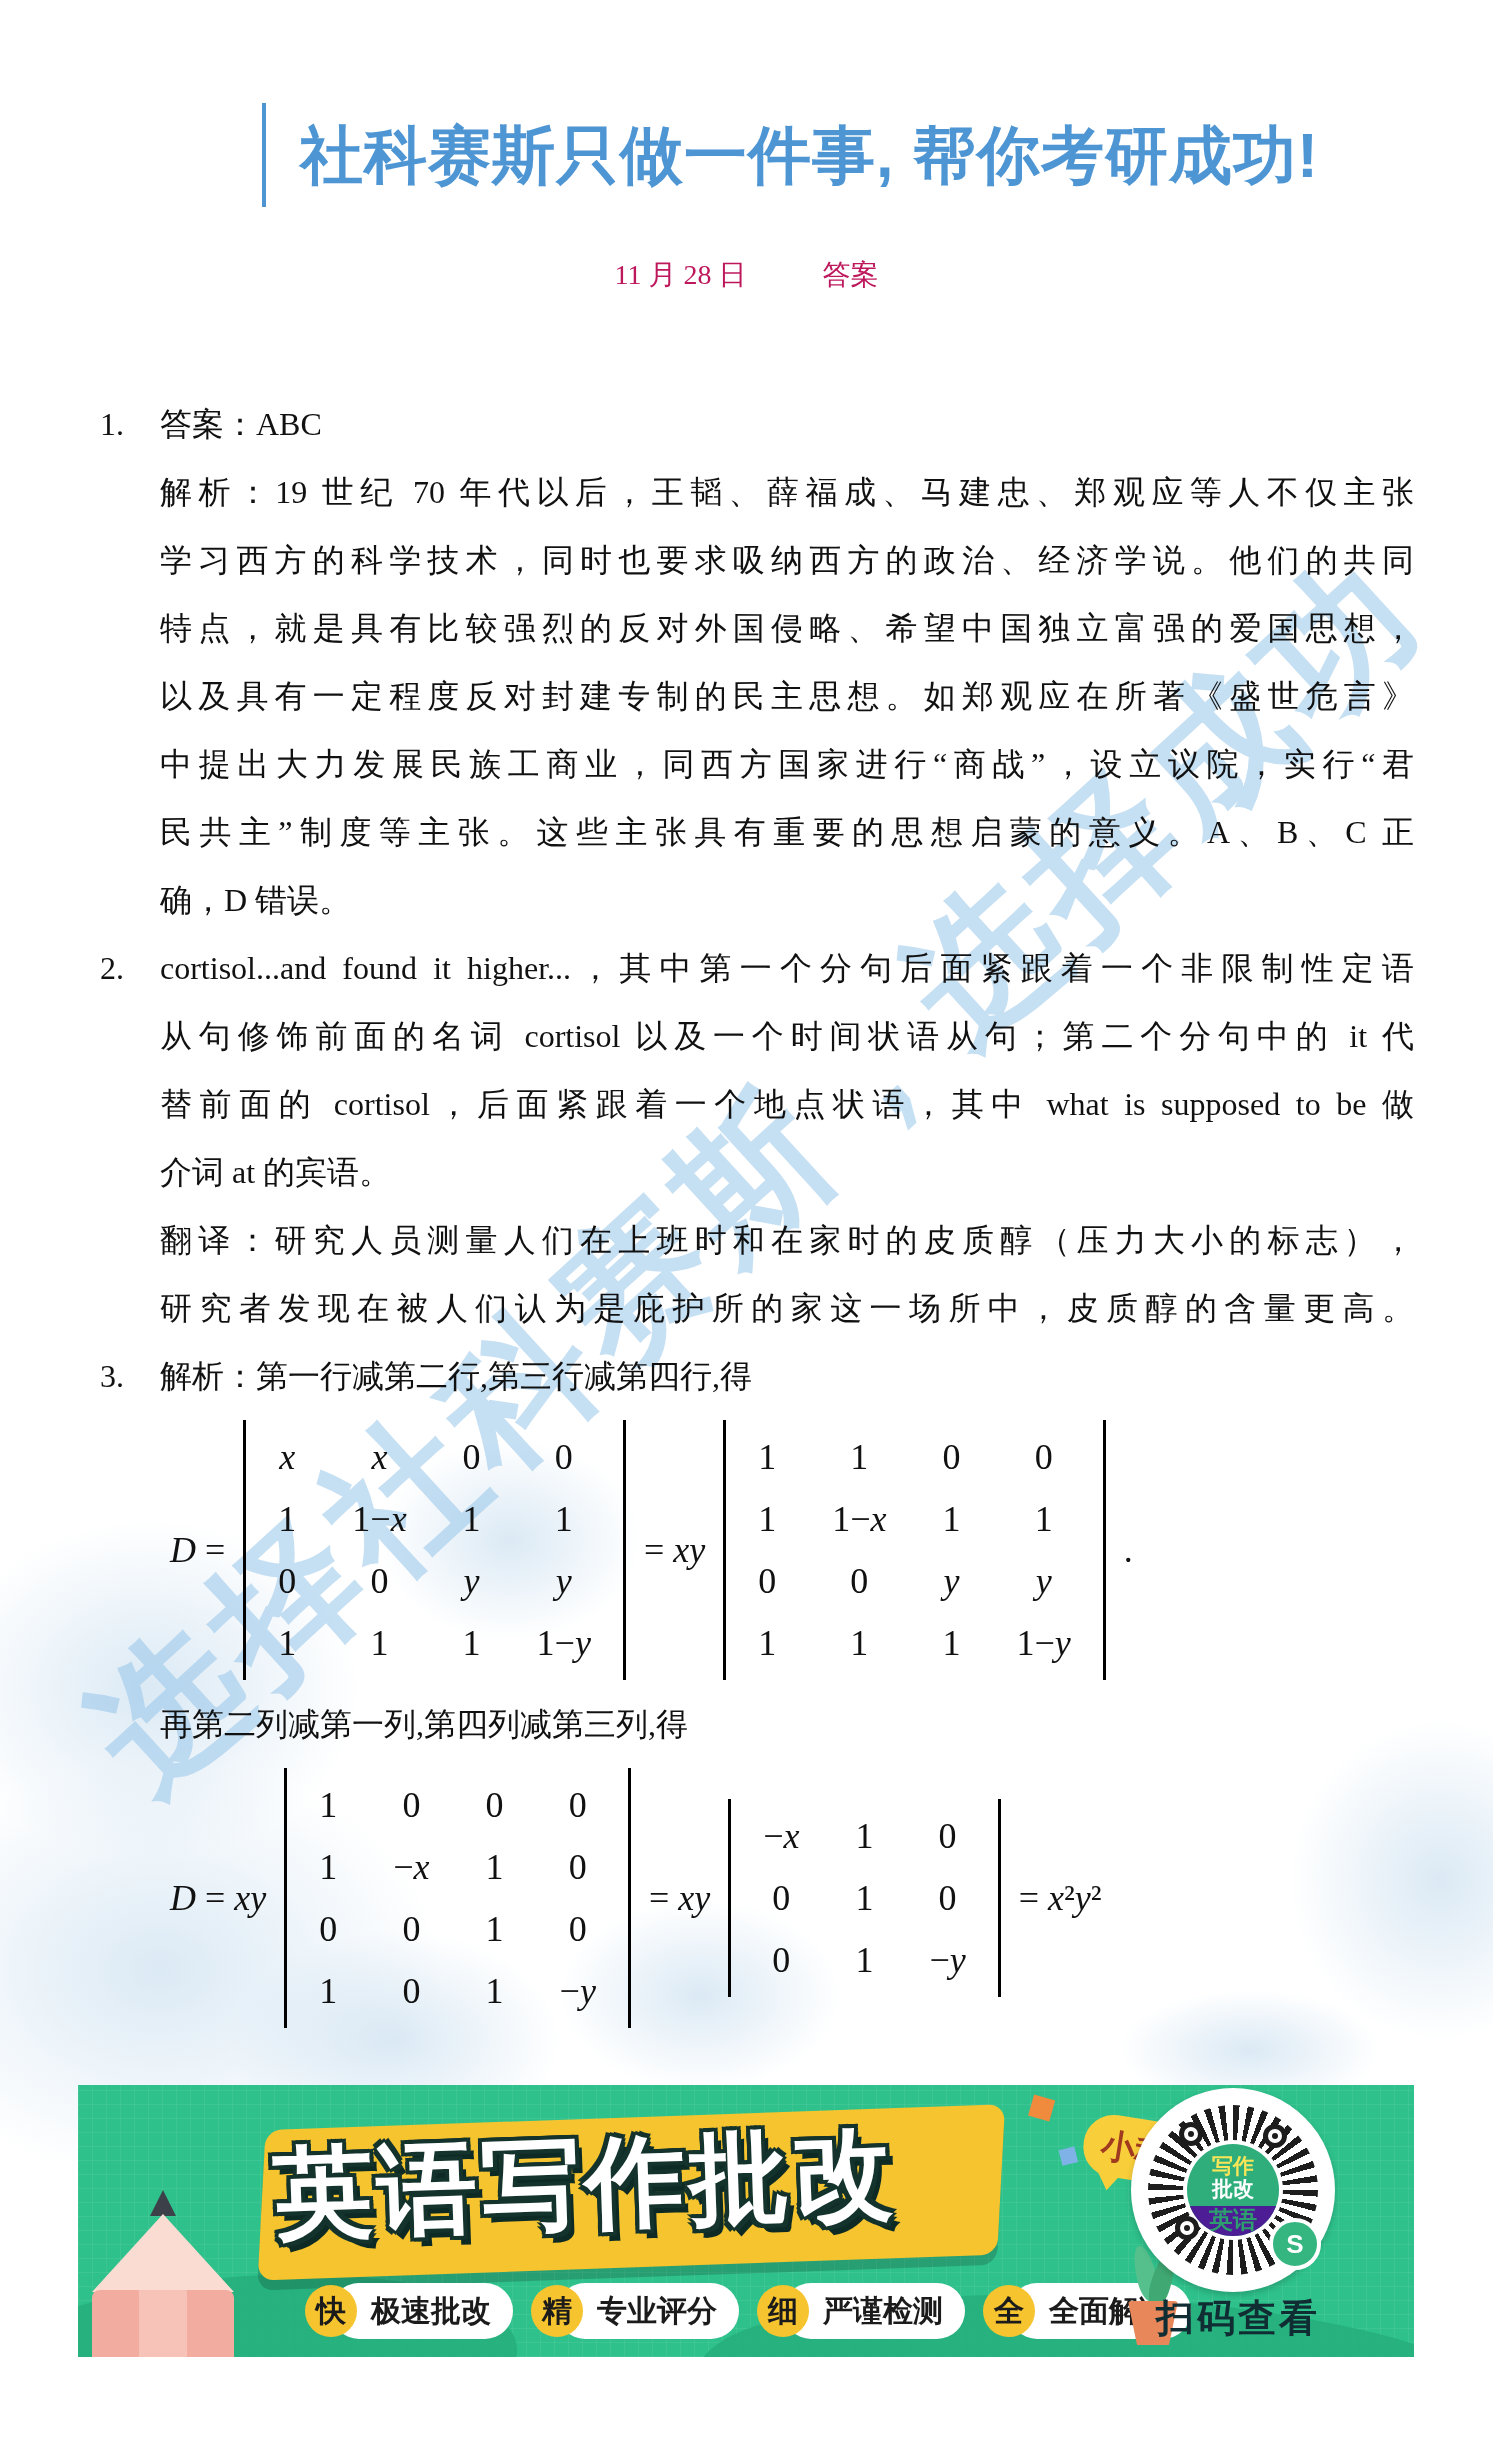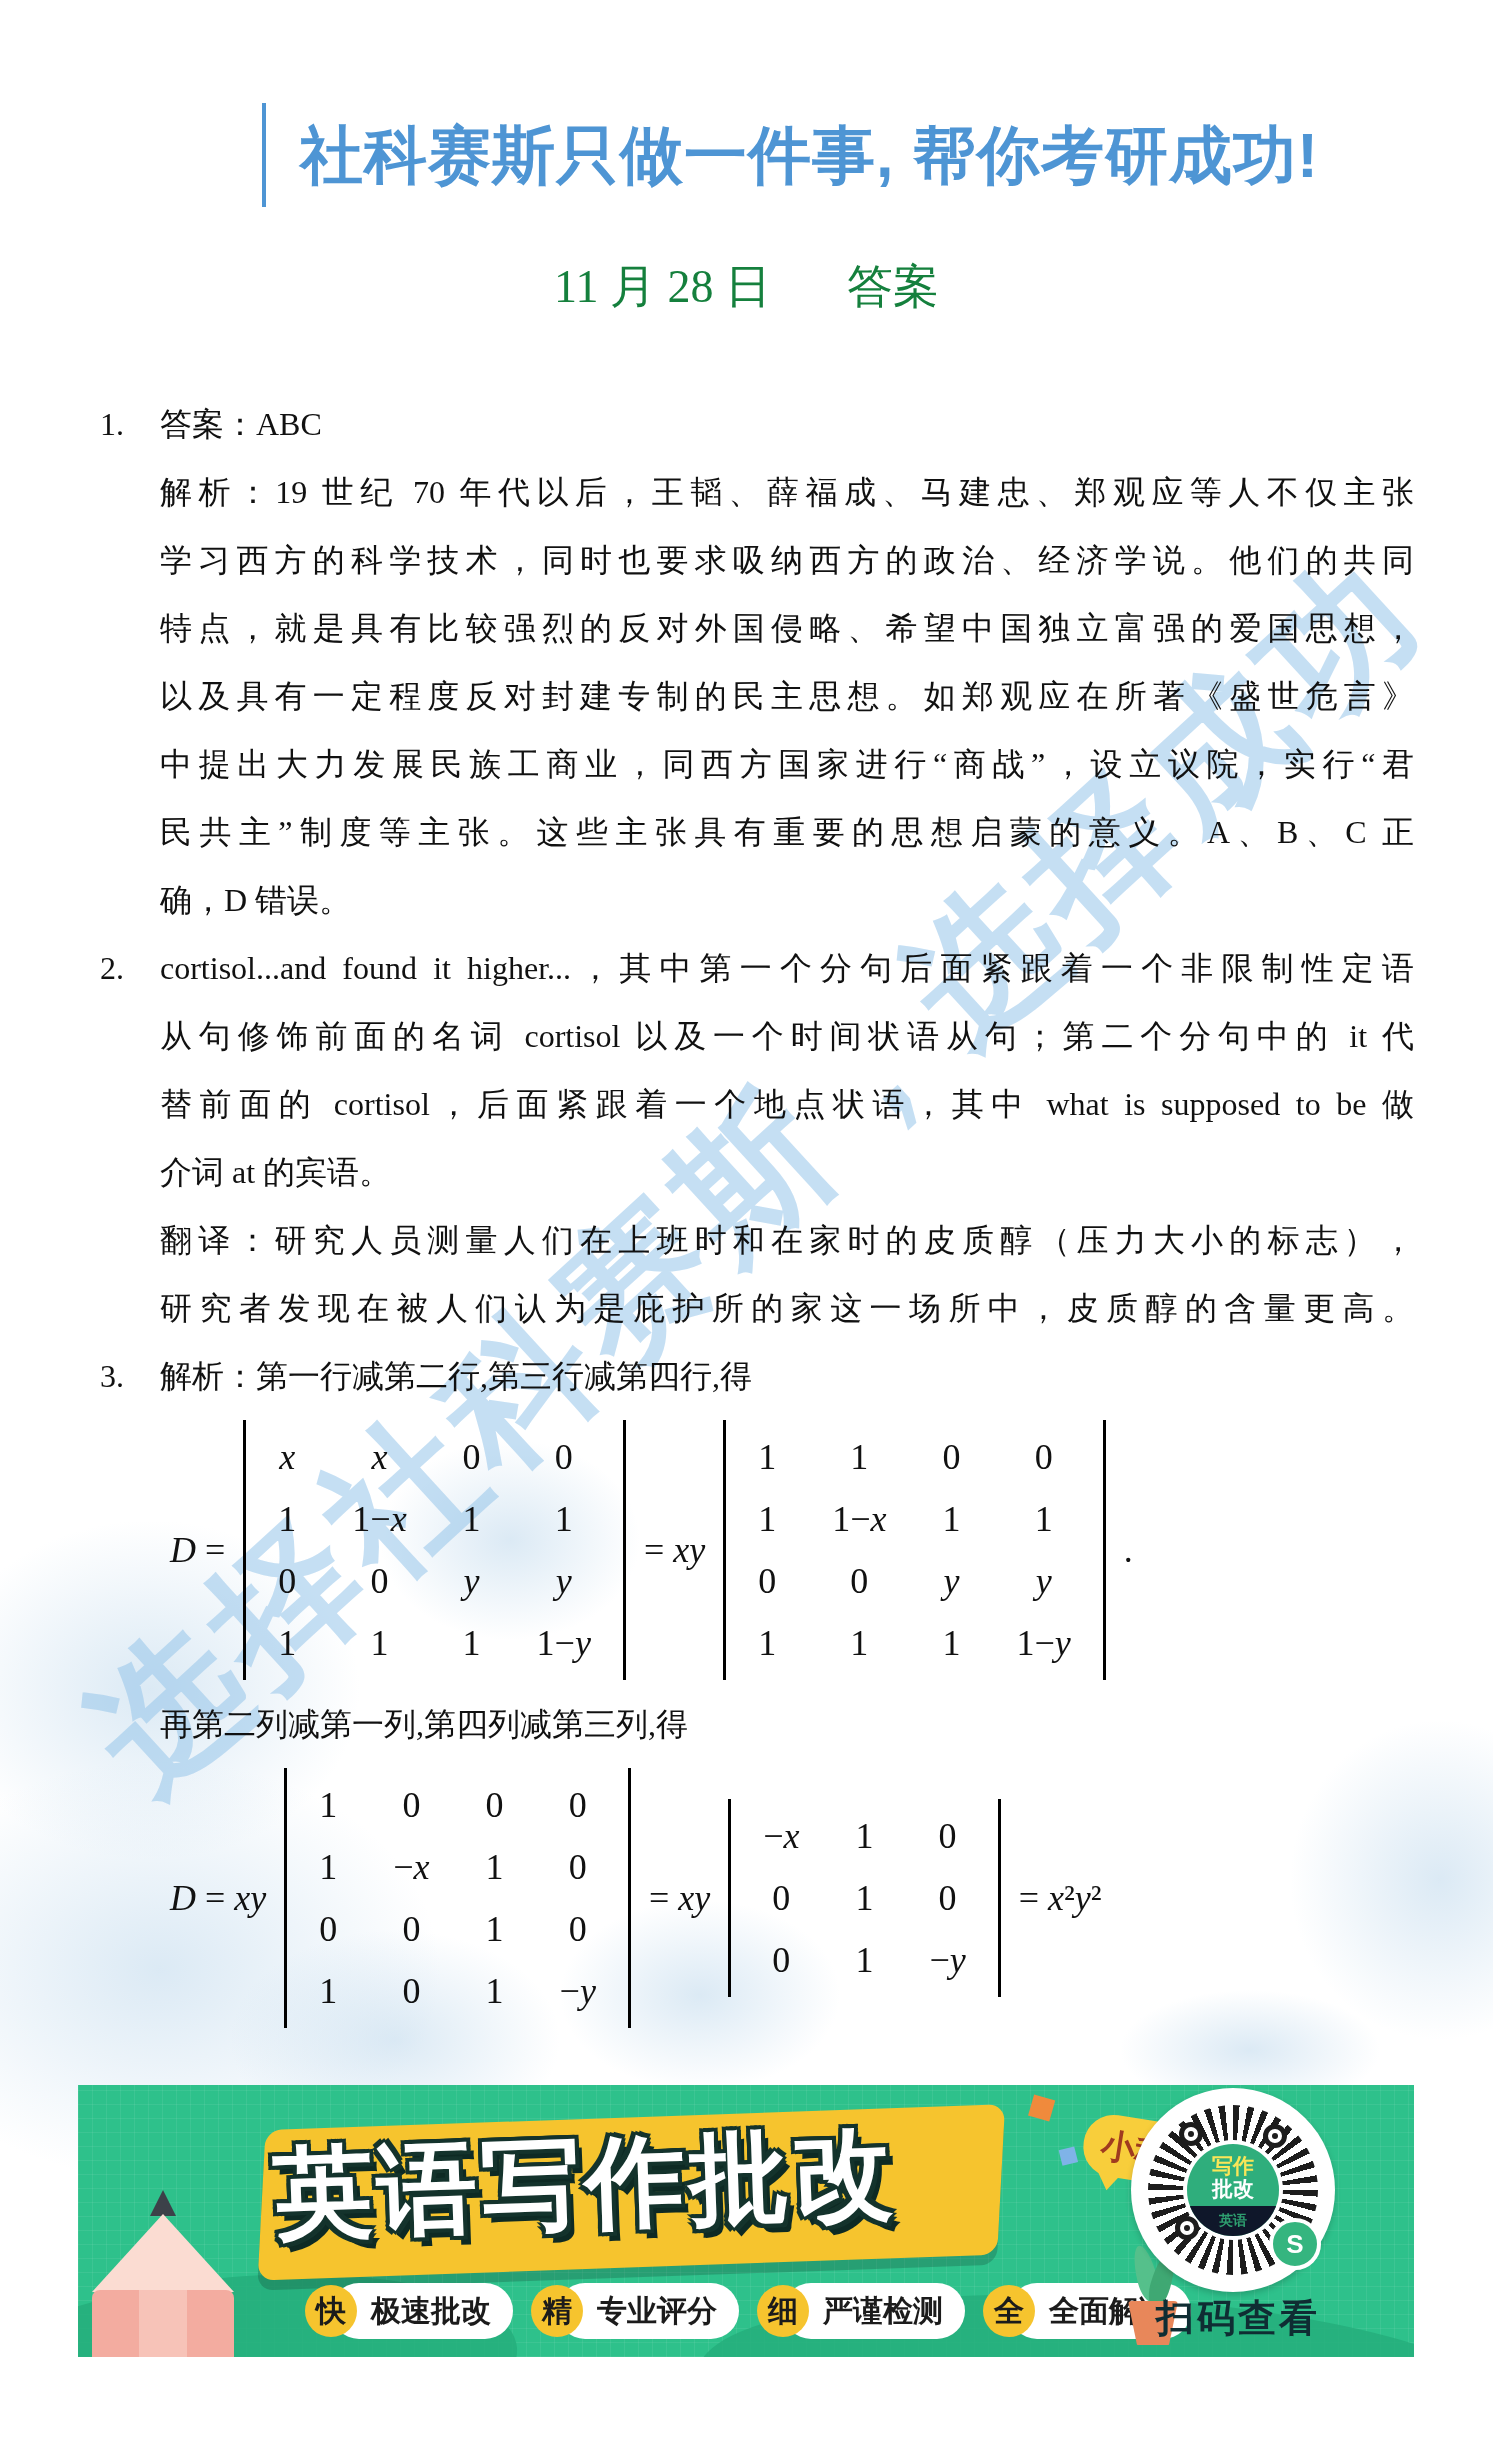--- a/index.html
+++ b/index.html
@@ -23,21 +23,21 @@
   .logo-en{font-family:"Liberation Sans", sans-serif;font-weight:bold;font-size:29px;
            color:#4E95D4;letter-spacing:1px;line-height:30px;}
   .logo-cn{font-family:"Liberation Sans", sans-serif;font-weight:bold;font-size:21px;
            color:#4E95D4;letter-spacing:2px;line-height:26px;}
   .hdr-divider{position:absolute;left:167px;top:18px;width:4px;height:104px;background:#4E95D4;}
   .slogan{position:absolute;left:205px;top:28px;font-family:"Liberation Sans", sans-serif;
           font-weight:bold;font-size:63px;color:#4E95D4;letter-spacing:1px;white-space:nowrap;}
 
   
   .title{position:absolute;left:0;top:256px;width:100%;text-align:center;z-index:5;
-         font-size:46px;color:#15803d;}
+         font-size:28px;color:#be185d;}
   .title .gap{display:inline-block;width:76px;}
 
   
   .content{position:absolute;left:98px;top:390px;width:1316px;z-index:4;}
   .item{position:relative;padding-left:62px;font-size:32px;}
   .num{position:absolute;left:2px;top:0;height:68px;line-height:68px;}
   .line{min-height:68px;line-height:68px;text-align:left;}
   .jl{text-align:justify;text-align-last:justify;text-justify:inter-character;}
 
   
@@ -112,22 +112,22 @@
   .qr{position:absolute;left:1053px;top:3px;width:204px;height:204px;}
   .qr-outer{position:absolute;inset:0;border-radius:50%;background:#fff;box-shadow:0 3px 6px rgba(0,0,0,.18);}
   .qr-dashes{position:absolute;left:17px;top:17px;width:170px;height:170px;border-radius:50%;
              background:repeating-conic-gradient(#1d1d1d 0deg 4.5deg, #ffffff 4.5deg 10deg);}
   .qr-cover{position:absolute;left:52px;top:52px;width:100px;height:100px;border-radius:50%;background:#fff;}
   .qr-center{position:absolute;left:56px;top:56px;width:92px;height:92px;border-radius:50%;
              overflow:hidden;background:#2FAE7C;text-align:center;
              font-family:"Liberation Sans", sans-serif;font-weight:bold;}
   .qr-l1{margin-top:10px;font-size:21px;line-height:23px;color:#F9E658;}
   .qr-l2{font-size:21px;line-height:23px;color:#fff;}
-  .qr-yellow{position:absolute;left:0;bottom:0;width:100%;height:30px;background:#0f172a;
-             font-size:14px;line-height:28px;color:#2E9E6F;}
+  .qr-yellow{position:absolute;left:0;bottom:0;width:100%;height:30px;background:#4c1d95;
+             font-size:24px;line-height:28px;color:#2E9E6F;}
   .qr-eye{position:absolute;width:14px;height:14px;border:5px solid #1d1d1d;border-radius:50%;background:#fff;}
   .qr-eye:after{content:"";position:absolute;left:4px;top:4px;width:6px;height:6px;border-radius:50%;background:#1d1d1d;}
   .eye1{left:48px;top:34px;} .eye2{left:132px;top:36px;} .eye3{left:44px;top:128px;}
   .qr-mini{position:absolute;left:138px;top:130px;width:44px;height:44px;border-radius:50%;
            background:#35B57F;border:4px solid #fff;text-align:center;line-height:44px;
            font-family:"Liberation Sans", sans-serif;font-weight:bold;font-size:26px;color:#fff;}
   .scan{position:absolute;left:1078px;top:208px;font-family:"Liberation Sans", sans-serif;
         font-weight:bold;font-size:38px;color:#0F2D33;letter-spacing:3px;}
 </style>
 </head>

